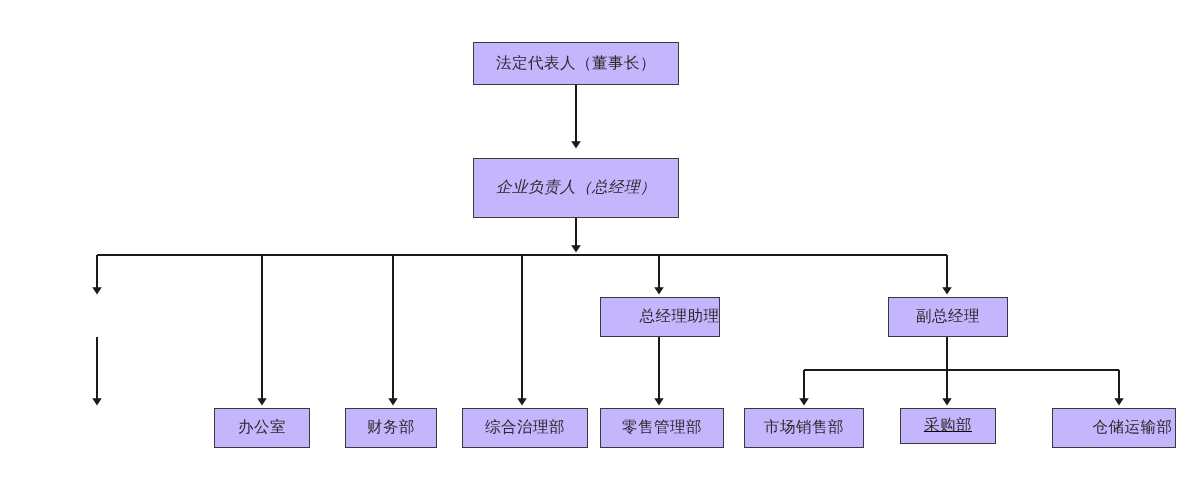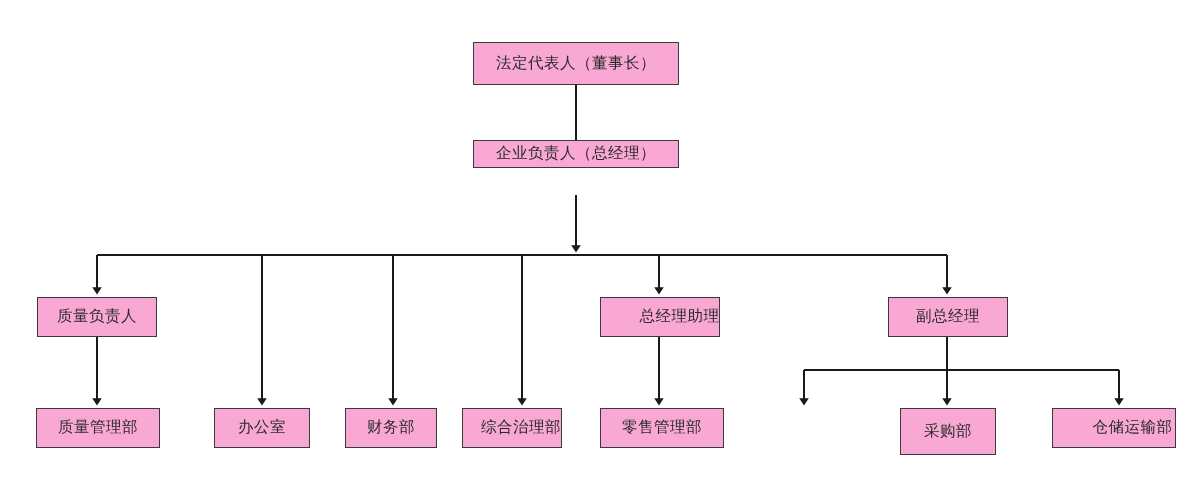--- a/index.html
+++ b/index.html
@@ -22,21 +22,21 @@
   #connector-layer {
     position: absolute;
     left: 0;
     top: 0;
     width: 1200px;
     height: 487px;
   }
   .node {
     position: absolute;
     box-sizing: border-box;
-    background: #f9a8d4;
+    background: #c4b5fd;
     border: 1.6px solid #3a3a3a;
     display: flex;
     align-items: center;
     justify-content: center;
     z-index: 2;
   }
   .node-label {
     font-size: 15.5px;
     line-height: 1;
     color: #2a2a2a;
@@ -86,49 +86,46 @@
       <path d="M804,370 L804,403" marker-end="url(#arrowhead)"></path>
       <path d="M947,370 L947,403" marker-end="url(#arrowhead)"></path>
       <path d="M1119,370 L1119,403" marker-end="url(#arrowhead)"></path>
     </g>
   </svg>
 
   <div class="node" style="left:473px; top:42px; width:206px; height:43px;">
     <span class="node-label">法定代表人（董事长）</span>
   </div>
 
-  <div class="node" style="left:473px; top:140px; width:206px; height:28px;">
+  <div class="node" style="left:473px; top:158px; width:206px; height:60px;font-style:italic;">
     <span class="node-label">企业负责人（总经理）</span>
   </div>
 
-  <div class="node" style="left:37px; top:297px; width:120px; height:40px;">
-    <span class="node-label">质量负责人</span>
-  </div>
   <div class="node" style="left:600px; top:297px; width:120px; height:40px;padding-left:39px;">
     <span class="node-label">总经理助理</span>
   </div>
   <div class="node" style="left:888px; top:297px; width:120px; height:40px;text-align:right;">
     <span class="node-label">副总经理</span>
   </div>
 
-  <div class="node" style="left:36px; top:408px; width:124px; height:40px;">
-    <span class="node-label">质量管理部</span>
-  </div>
   <div class="node" style="left:214px; top:408px; width:96px; height:40px;">
     <span class="node-label">办公室</span>
   </div>
   <div class="node" style="left:345px; top:408px; width:92px; height:40px;">
     <span class="node-label">财务部</span>
   </div>
-  <div class="node" style="left:462px; top:408px; width:100px; height:40px;justify-content:flex-end;">
+  <div class="node" style="left:462px; top:408px; width:126px; height:40px;">
     <span class="node-label">综合治理部</span>
   </div>
   <div class="node" style="left:600px; top:408px; width:124px; height:40px;text-align:center;">
     <span class="node-label">零售管理部</span>
   </div>
-  <div class="node" style="left:900px; top:408px; width:96px; height:47px;">
+  <div class="node" style="left:744px; top:408px; width:120px; height:40px;">
+    <span class="node-label">市场销售部</span>
+  </div>
+  <div class="node" style="left:900px; top:408px; width:96px; height:36px;text-decoration:underline;">
     <span class="node-label">采购部</span>
   </div>
   <div class="node" style="left:1052px; top:408px; width:124px; height:40px;padding-left:37px;">
     <span class="node-label">仓储运输部</span>
   </div>
 
 </div>
 
 </body></html>

